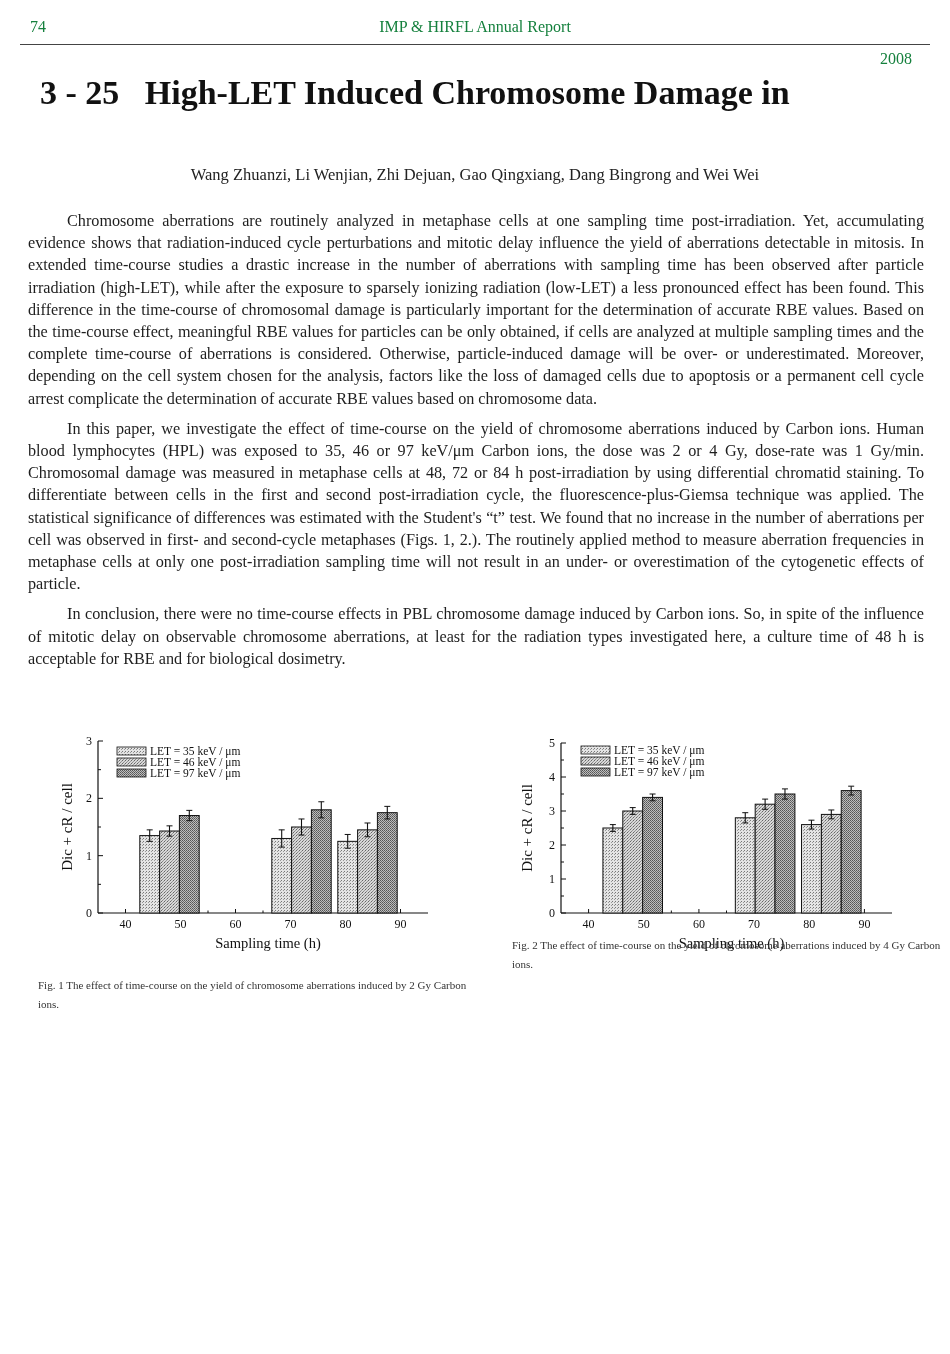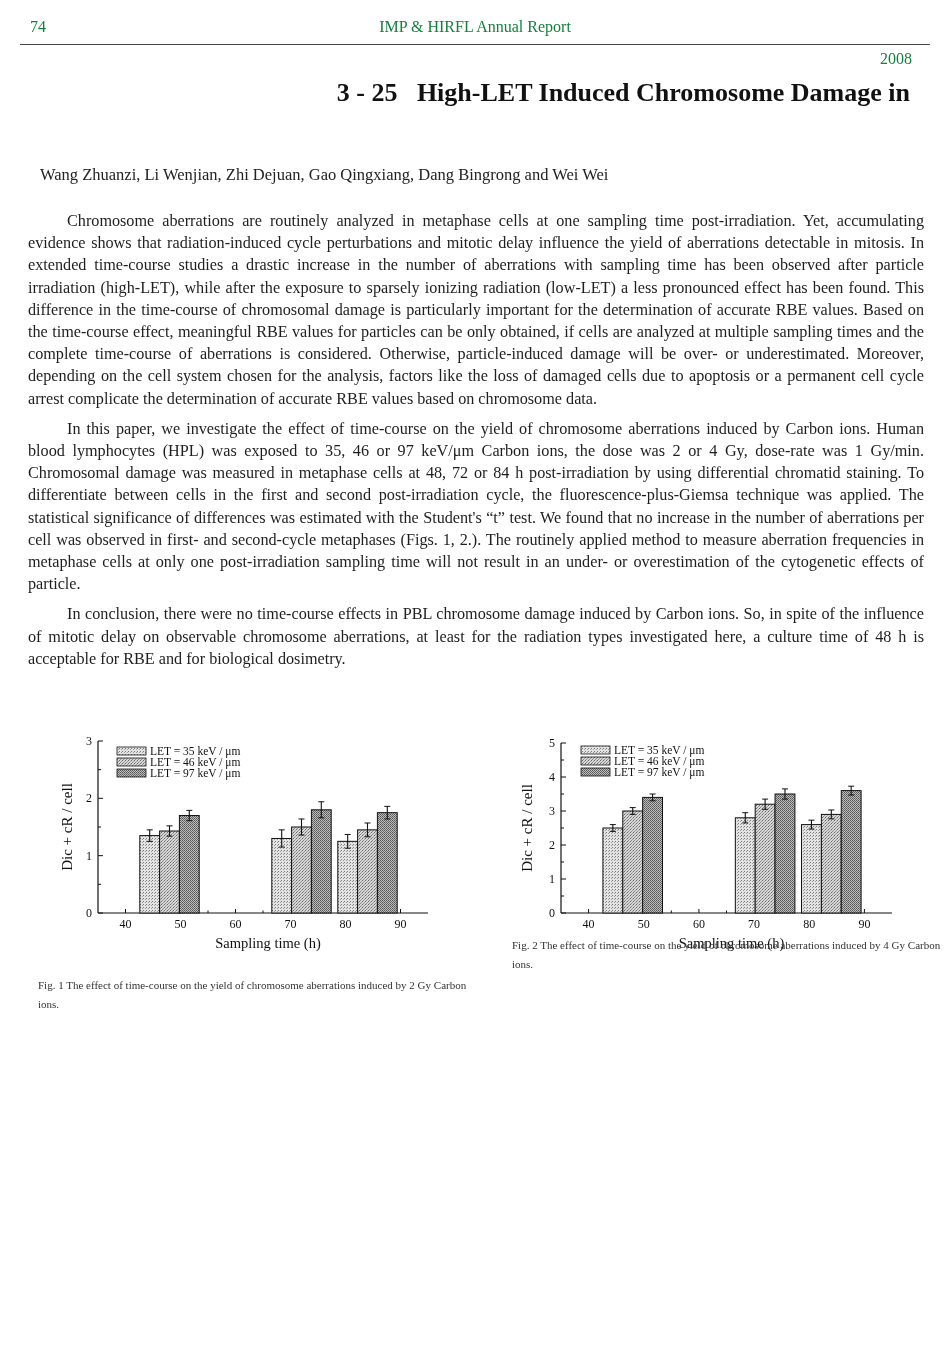--- a/index.html
+++ b/index.html
@@ -11,25 +11,25 @@
     position: absolute; left: 20px; right: 20px; top: 14px; height: 30px;
     border-bottom: 1px solid #444;
     font-size: 16px; color: #15803d;
   }
   .header .page { position: absolute; left: 10px; top: 4px; }
   .header .journal { position: absolute; left: 0; right: 0; top: 4px; text-align: center; }
   .header .year { position: absolute; right: 18px; top: 4px; margin-top: 32px; }
 
   .title {
     position: absolute; left: 40px; right: 40px; top: 74px;
-    text-align: right; font-weight: bold; font-size: 26px; line-height: 37px; color: #111;
+    text-align: left; font-weight: bold; font-size: 34px; line-height: 37px; color: #111;
   }
   .authors {
     position: absolute; left: 40px; right: 40px; top: 165px;
-    text-align: left; font-size: 16.5px; color: #222;
+    text-align: center; font-size: 16.5px; color: #222;
   }
   .body-text {
     position: absolute; left: 20px; width: 912px; top: 202px;
     font-size: 16.2px; line-height: 22.2px; text-align: justify; color: #1e1e1e;
   }
   .body-text p { margin: 8px; text-indent: 39px; }
 
   .figure { position: absolute; }
   .fig1 { left: 50px; top: 730px; width: 390px; height: 230px; }
   .fig2 { left: 510px; top: 730px; width: 400px; height: 230px; }

